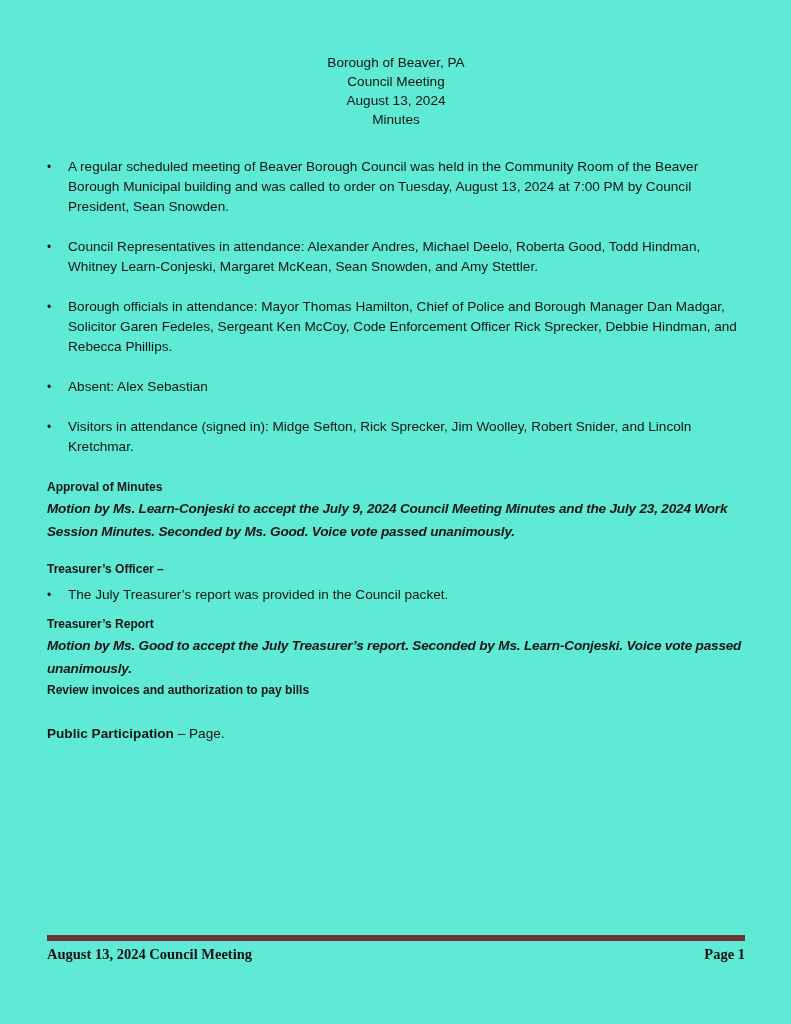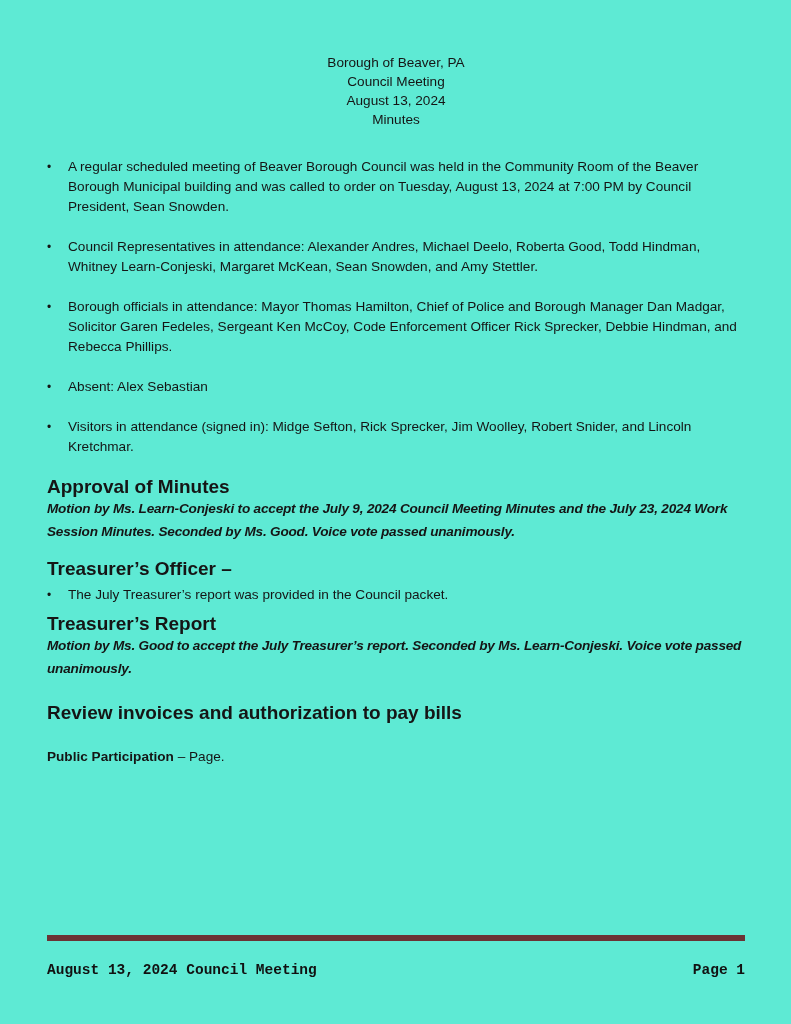--- a/index.html
+++ b/index.html
@@ -29,52 +29,52 @@
     line-height: 20px;
     margin-bottom: 20px;
   }
   .marker {
     flex: none;
     width: 21px;
     font-size: 12px;
   }
   .bullet-text { flex: 1; }
   .section h2 {
-    font-size: 19px;
+    font-size: 12px;
     font-weight: bold;
     line-height: 20px;
   }
   .motion {
     font-weight: bold;
     font-style: italic;
     line-height: 23px;
     letter-spacing: -0.2px;
   }
   .sec-approval { margin-top: 12px; }
   .sec-treasurer1 { margin-top: 16px; }
   .sec-treasurer1 .bullet-row { margin-top: 6px; margin-bottom: 0; }
   .sec-treasurer2 { margin-top: 9px; }
-  .sec-invoices { margin-top: 23px; }
+  .sec-invoices { }
   .sec-public { margin-top: 24px; line-height: 20px; }
   .sec-public .heading-inline { font-weight: bold; }
   .doc-footer {
     position: absolute;
     left: 47px;
     right: 46px;
     top: 935px;
   }
   .footer-rule {
     height: 6px;
     background: #6b3335;
   }
   .footer-row {
-    margin-top: 21px;
+    margin-top: 5px;
     display: flex;
     justify-content: space-between;
-    font-family: Liberation Mono, monospace;
+    font-family: Liberation Serif, serif;
     font-weight: bold;
     font-size: 14.5px;
     color: #111111;
   }
 </style>
 </head>
 <body>
 
 <div class="page">
   <div class="content">

